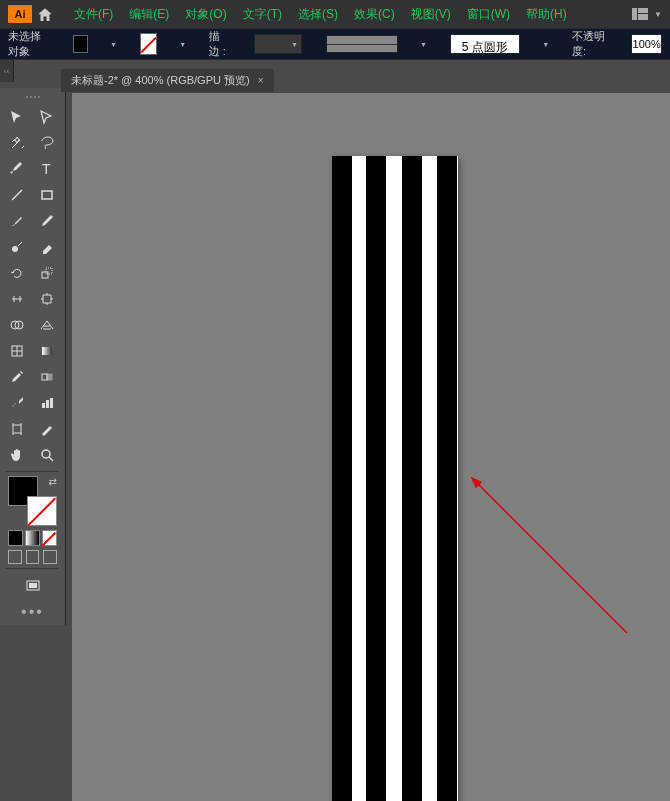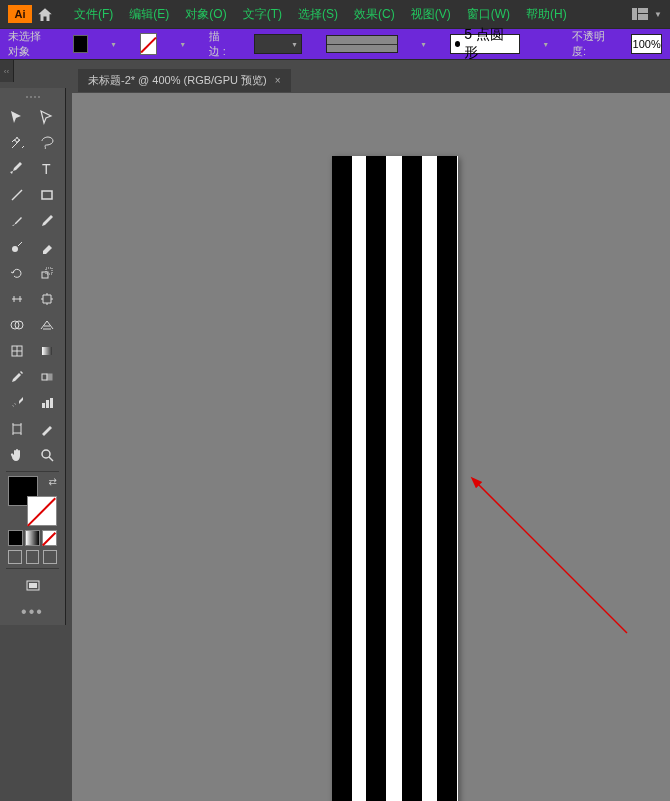--- a/index.html
+++ b/index.html
@@ -8,29 +8,29 @@
   
   .menubar { height: 28px; background: #323232; display: flex; align-items: center; padding: 0 8px; gap: 4px; }
   .ai-logo { width: 24px; height: 18px; background: #ff7c00; color: #2a0e00; font-weight: bold; font-size: 11px; display: flex; align-items: center; justify-content: center; border-radius: 0; }
   .home-icon { width: 18px; height: 16px; margin-right: 10px; }
   .menu-item { padding: 4px 6px; color: #22c55e; cursor: pointer; font-size: 12px; }
   .menu-right { margin-left: auto; display: flex; align-items: center; gap: 6px; }
   .layout-icon { width: 16px; height: 12px; display: inline-block; }
   .dropdown-arrow { font-size: 8px; color: #aaa; }
 
   
-  .controlbar { height: 32px; background: #6d28d9; border-top: 1px solid #2a2a2a; border-bottom: 1px solid #2a2a2a; display: flex; align-items: center; padding: 0 8px; gap: 24px; }
+  .controlbar { height: 32px; background: #0f172a; border-top: 1px solid #2a2a2a; border-bottom: 1px solid #2a2a2a; display: flex; align-items: center; padding: 0 8px; gap: 24px; }
   .ctrl-label { font-size: 11px; color: #ccc; }
   .swatch-fill { width: 18px; height: 18px; background: #000; border: 1px solid #666; position: relative; }
   .swatch-stroke { width: 22px; height: 22px; border: 1px solid #666; position: relative; background: #fff; }
   .swatch-stroke::after { content: ""; position: absolute; width: 140%; height: 2px; background: #d00; top: 50%; left: -20%; transform: rotate(-45deg); }
   .ctrl-dropdown { width: 60px; height: 20px; background: #3a3a3a; border: 1px solid #222; display: flex; align-items: center; padding: 0 4px; gap: 4px; }
   .stroke-preview { width: 90px; height: 18px; background: #888; border: 1px solid #222; display: flex; align-items: center; justify-content: center; }
   .stroke-preview::after { content: ""; width: 70px; height: 1px; background: #333; }
-  .profile-box { width: 90px; height: 20px; background: #fff; color: #000; border: 1px solid #222; display: flex; align-items: center; padding: 0 4px; gap: 4px; font-size: 14px; }
+  .profile-box { width: 90px; height: 20px; background: #fff; color: #000; border: 1px solid #222; display: flex; align-items: center; padding: 0 4px; gap: 4px; font-size: 12px; flex-direction: column; }
   .profile-dot { width: 6px; height: 6px; border-radius: 50%; background: #000; }
   .opacity-box { width: 40px; height: 20px; background: #fff; color: #000; border: 1px solid #222; display: flex; align-items: center; justify-content: center; font-size: 11px; }
 
   
   .dock-left { position: absolute; left: 0; top: 60px; width: 14px; height: 22px; background: #3a3a3a; border-right: 1px solid #222; display: flex; align-items: center; justify-content: center; }
   .dock-handle { font-size: 8px; color: #888; }
 
   
   .toolbox { position: absolute; left: 0; top: 88px; width: 66px; background: #535353; border-right: 1px solid #222; padding: 4px 2px; }
   .toolbox-grip { height: 10px; display: flex; justify-content: center; align-items: center; margin-bottom: 2px; }
@@ -55,21 +55,21 @@
   .cm-none::after { content: ""; position: absolute; width: 140%; height: 2px; background: #d00; top: 50%; left: -20%; transform: rotate(-45deg); }
 
   .screen-mode-row { display: flex; gap: 4px; margin: 4px 6px; }
   .sm-icon { width: 16px; height: 14px; border: 1px solid #aaa; }
 
   .edit-row { display: flex; justify-content: center; margin: 4px 0; }
 
   .ellipsis { text-align: center; color: #aaa; font-size: 16px; letter-spacing: 2px; margin-top: 4px; }
 
   
-  .tabbar { position: absolute; left: 78px; top: 68px; height: 24px; display: flex; align-items: center; }
+  .tabbar { position: absolute; left: 61px; top: 68px; height: 24px; display: flex; align-items: center; }
   .tab { background: #3a3a3a; padding: 4px 10px; font-size: 11px; color: #ccc; display: flex; align-items: center; gap: 8px; }
   .tab-close { font-size: 10px; color: #aaa; cursor: pointer; }
 
   
   .canvas-area { position: absolute; left: 72px; top: 93px; right: 0; bottom: 0; background: #808080; overflow: hidden; }
   .artboard { position: absolute; left: 260px; top: 63px; width: 126px; height: 650px; background: #fff; box-shadow: 2px 2px 6px rgba(0,0,0,0.4); }
   .stripe { position: absolute; top: 0; bottom: 0; background: #000; }
   .stripe.s1 { left: 0; width: 20px; }
   .stripe.s2 { left: 34px; width: 20px; }
   .stripe.s3 { left: 70px; width: 20px; }

